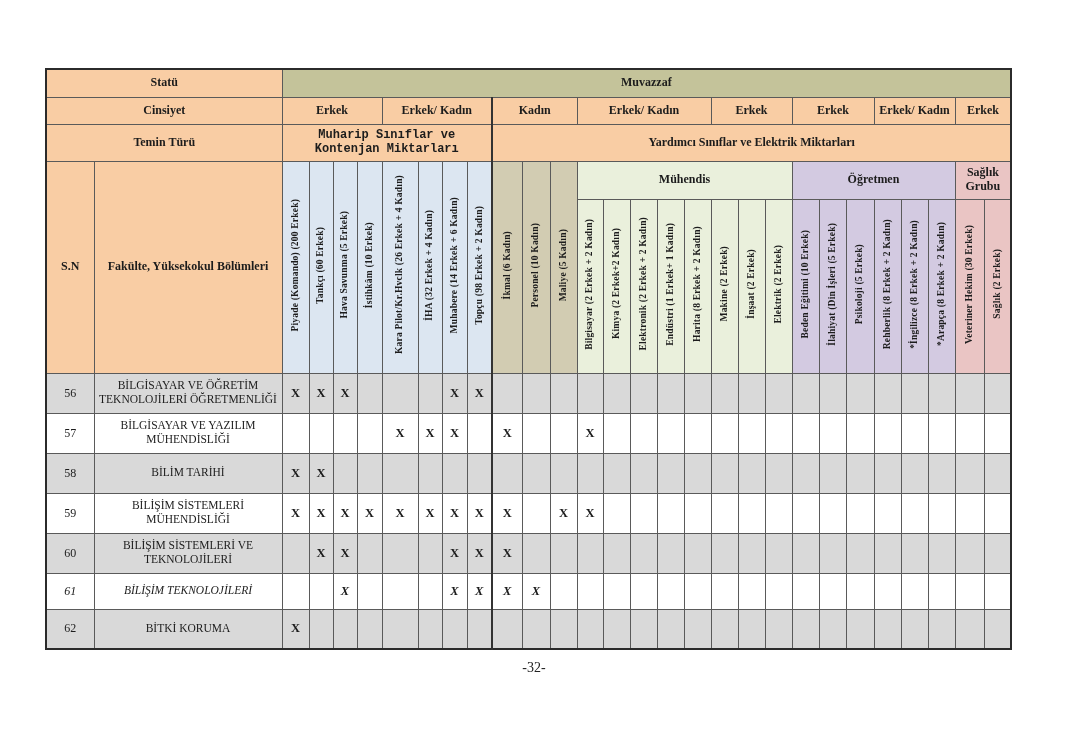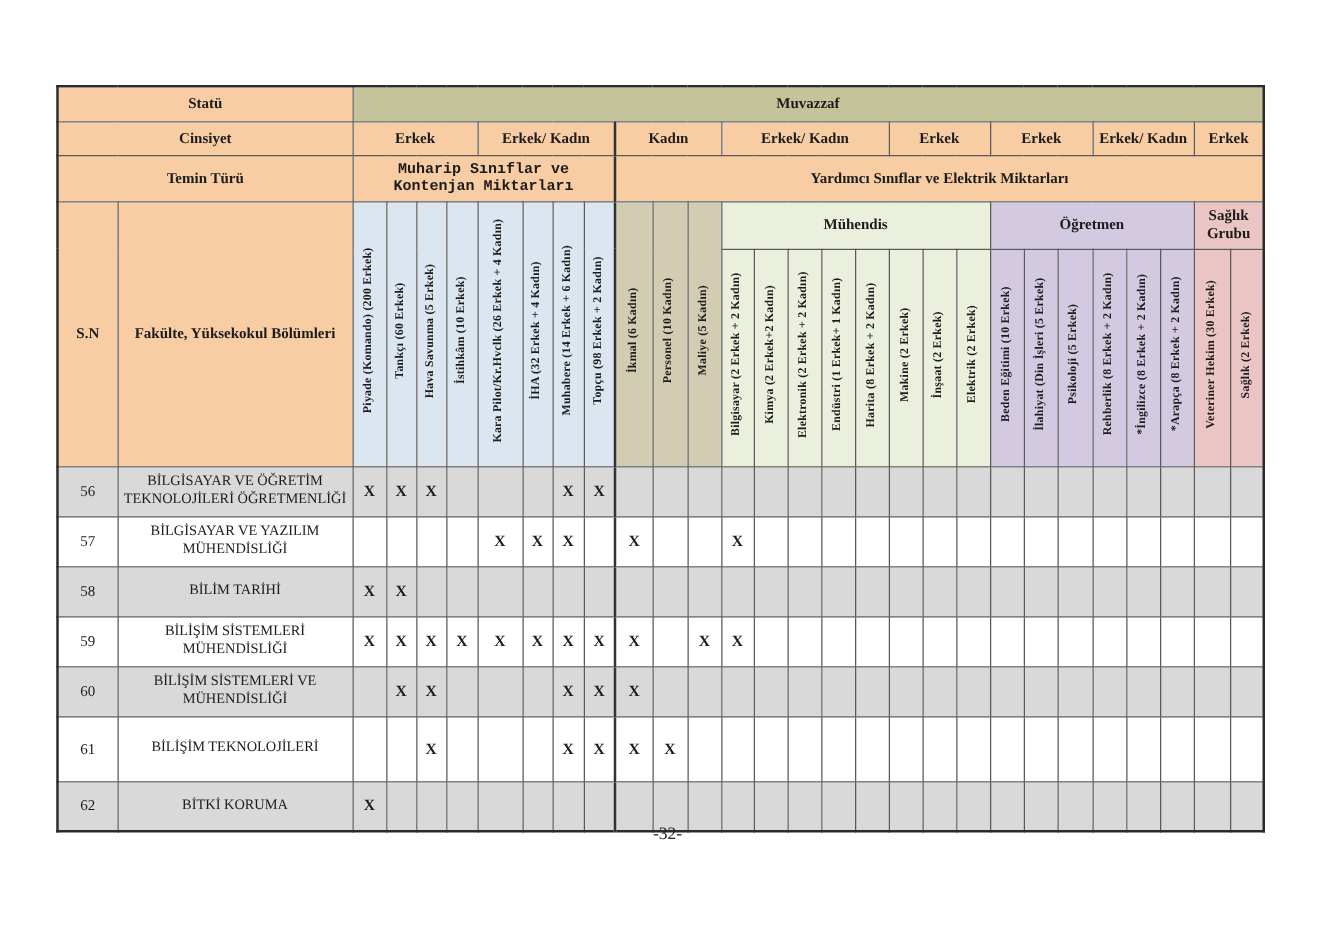--- a/index.html
+++ b/index.html
@@ -262,21 +262,21 @@
           <td class="mark"></td>
           <td class="mark"></td>
           <td class="mark"></td>
           <td class="mark"></td>
           <td class="mark"></td>
           <td class="mark"></td>
           <td class="mark"></td>
         </tr>
         <tr class="gray" style="height: 40px;">
           <td class="sn">60</td>
-          <td class="name">BİLİŞİM SİSTEMLERİ VE MÜHENDİSLİĞİ</td>
+          <td class="name">BİLİŞİM SİSTEMLERİ VE TEKNOLOJİLERİ</td>
           <td class="mark"></td>
           <td class="mark">X</td>
           <td class="mark">X</td>
           <td class="mark"></td>
           <td class="mark"></td>
           <td class="mark"></td>
           <td class="mark">X</td>
           <td class="mark">X</td>
           <td class="mark sep">X</td>
           <td class="mark"></td>
@@ -291,21 +291,21 @@
           <td class="mark"></td>
           <td class="mark"></td>
           <td class="mark"></td>
           <td class="mark"></td>
           <td class="mark"></td>
           <td class="mark"></td>
           <td class="mark"></td>
           <td class="mark"></td>
           <td class="mark"></td>
         </tr>
-        <tr class="white" style="height: 52px;">
+        <tr class="white" style="height: 36px; font-style: italic;">
           <td class="sn">61</td>
           <td class="name">BİLİŞİM TEKNOLOJİLERİ</td>
           <td class="mark"></td>
           <td class="mark"></td>
           <td class="mark">X</td>
           <td class="mark"></td>
           <td class="mark"></td>
           <td class="mark"></td>
           <td class="mark">X</td>
           <td class="mark">X</td>

